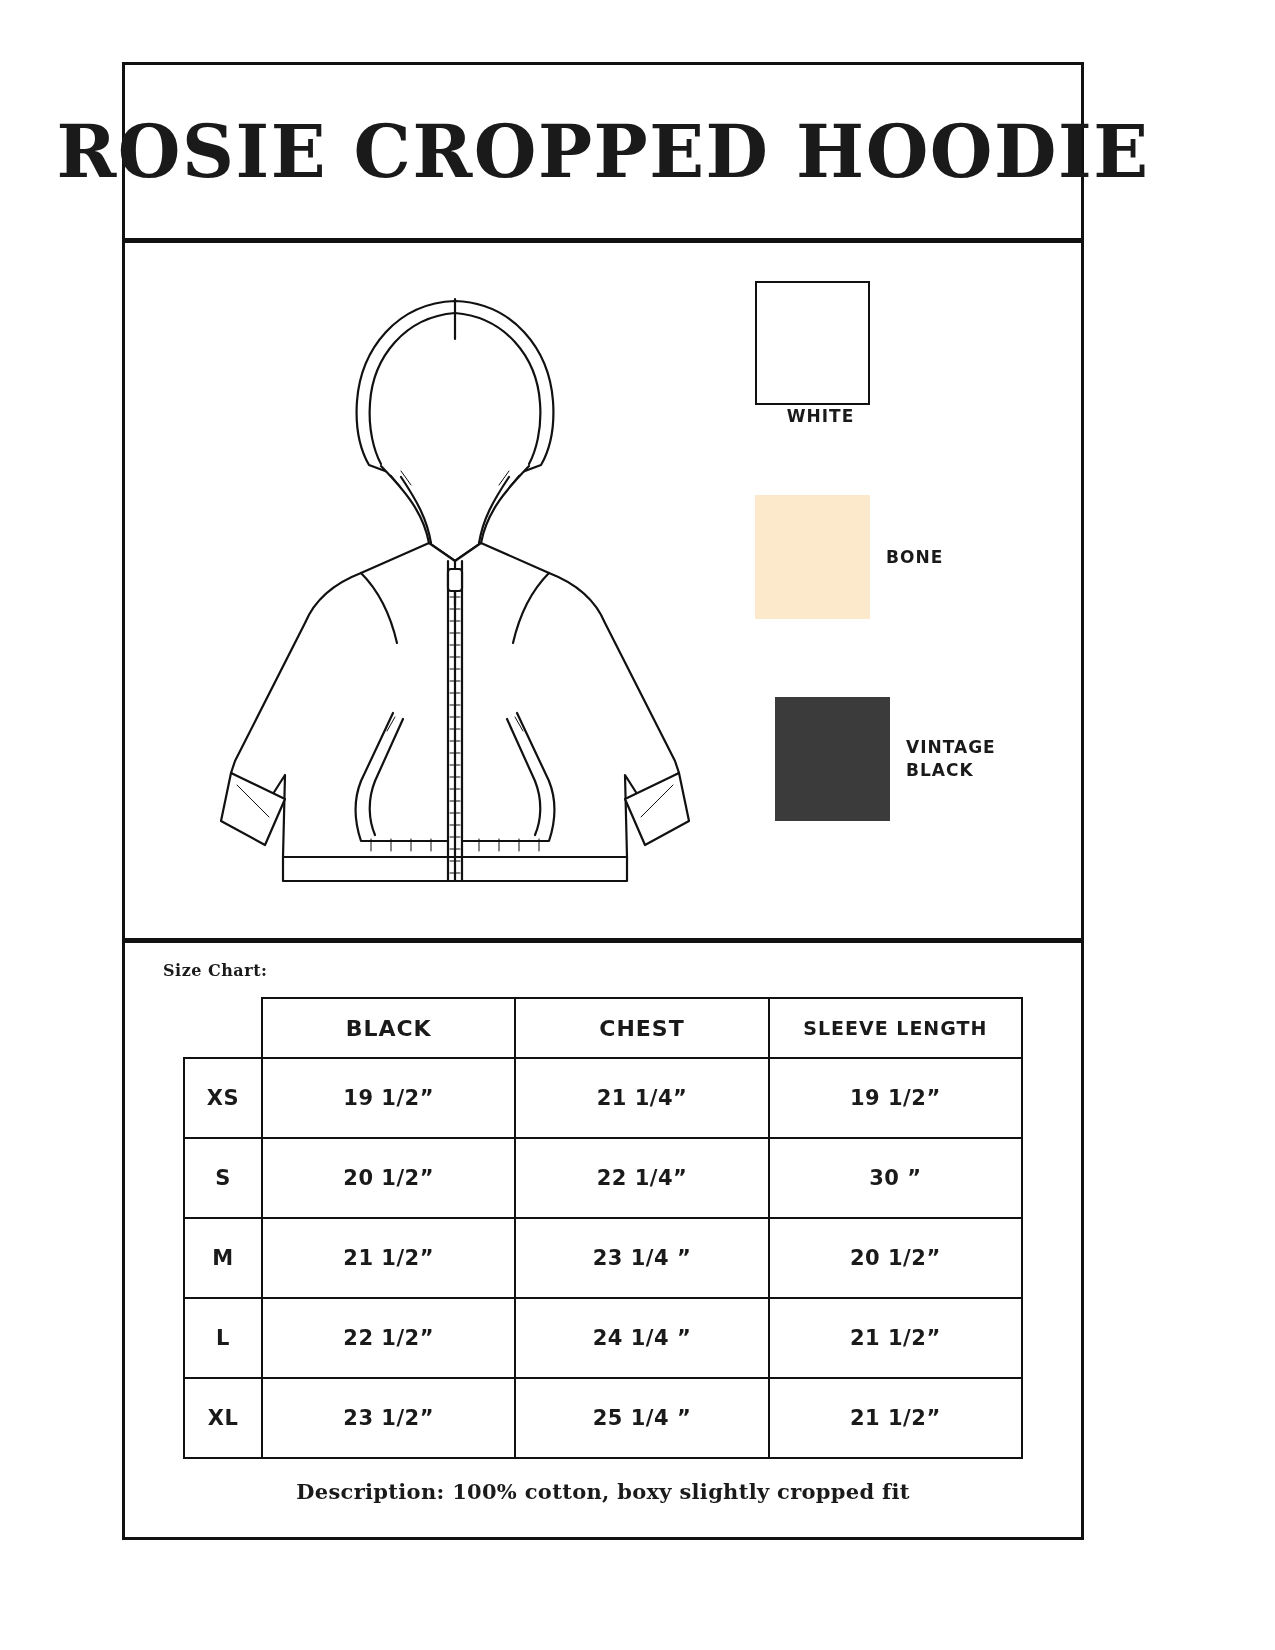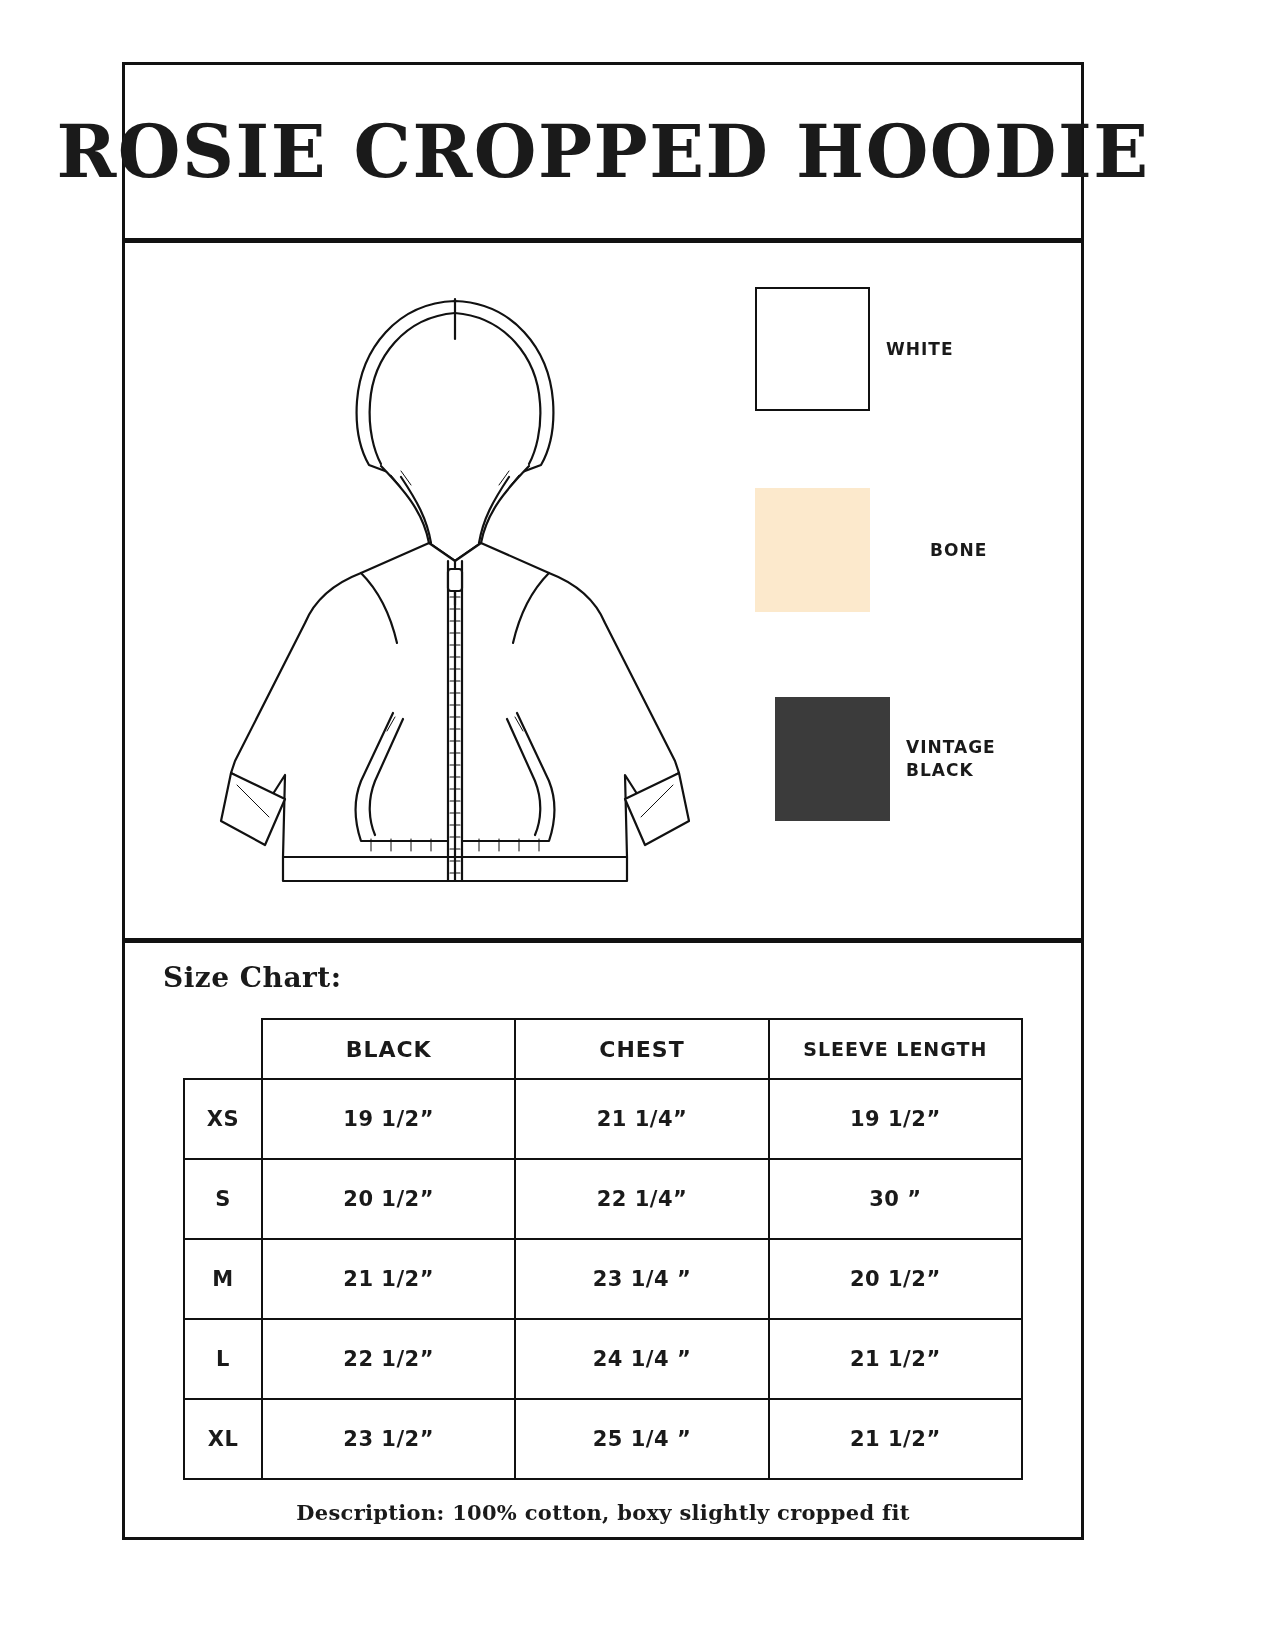--- a/index.html
+++ b/index.html
@@ -64,22 +64,22 @@
     top: 36px;
     width: 300px;
     height: 620px;
   }
   .swatch-row {
     position: absolute;
     left: 0;
     display: flex;
     align-items: center;
   }
-  .swatch-row.r1 { top: 8px; }
-  .swatch-row.r2 { top: 209px; gap: 44px; }
+  .swatch-row.r1 { top: 2px; flex-direction: column; }
+  .swatch-row.r2 { top: 216px; }
   .swatch-row.r3 { top: 418px; padding-left: 20px; }
   .swatch-box {
     width: 115px;
     height: 124px;
     border: 2px solid #111;
     box-sizing: border-box;
     flex: none;
   }
   .swatch-label {
     margin-left: 16px;
@@ -92,23 +92,23 @@
   }
   
   .chart-band {
     flex: 1;
     padding: 18px 24px 0 24px;
     box-sizing: border-box;
   }
   .size-chart-title {
     font-family: "DejaVu Serif", serif;
     font-weight: bold;
-    font-size: 28px;
+    font-size: 16px;
     letter-spacing: 0.5px;
-    margin: 0 0 24px 14px;
+    margin: 0 0 17px 14px;
   }
   table.size-table {
     border-collapse: collapse;
     width: 840px;
     margin: 0 auto;
     table-layout: fixed;
   }
   table.size-table td, table.size-table th {
     border: 2px solid #111;
     height: 76px;

